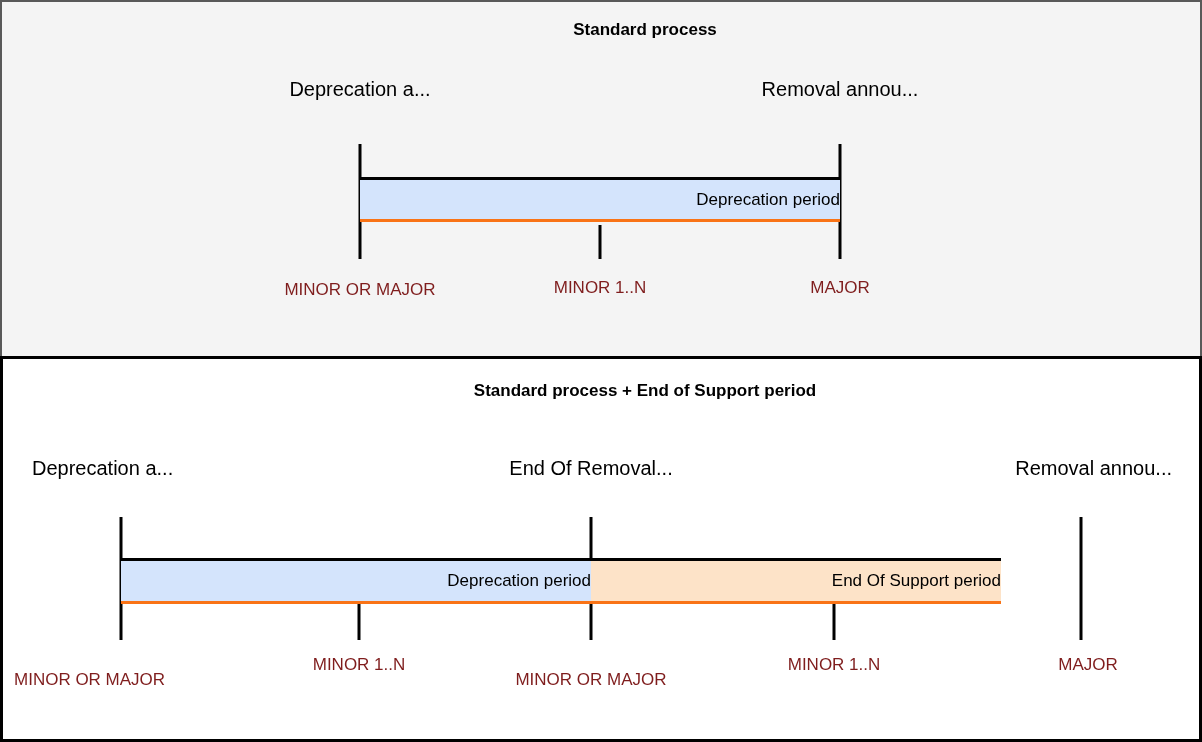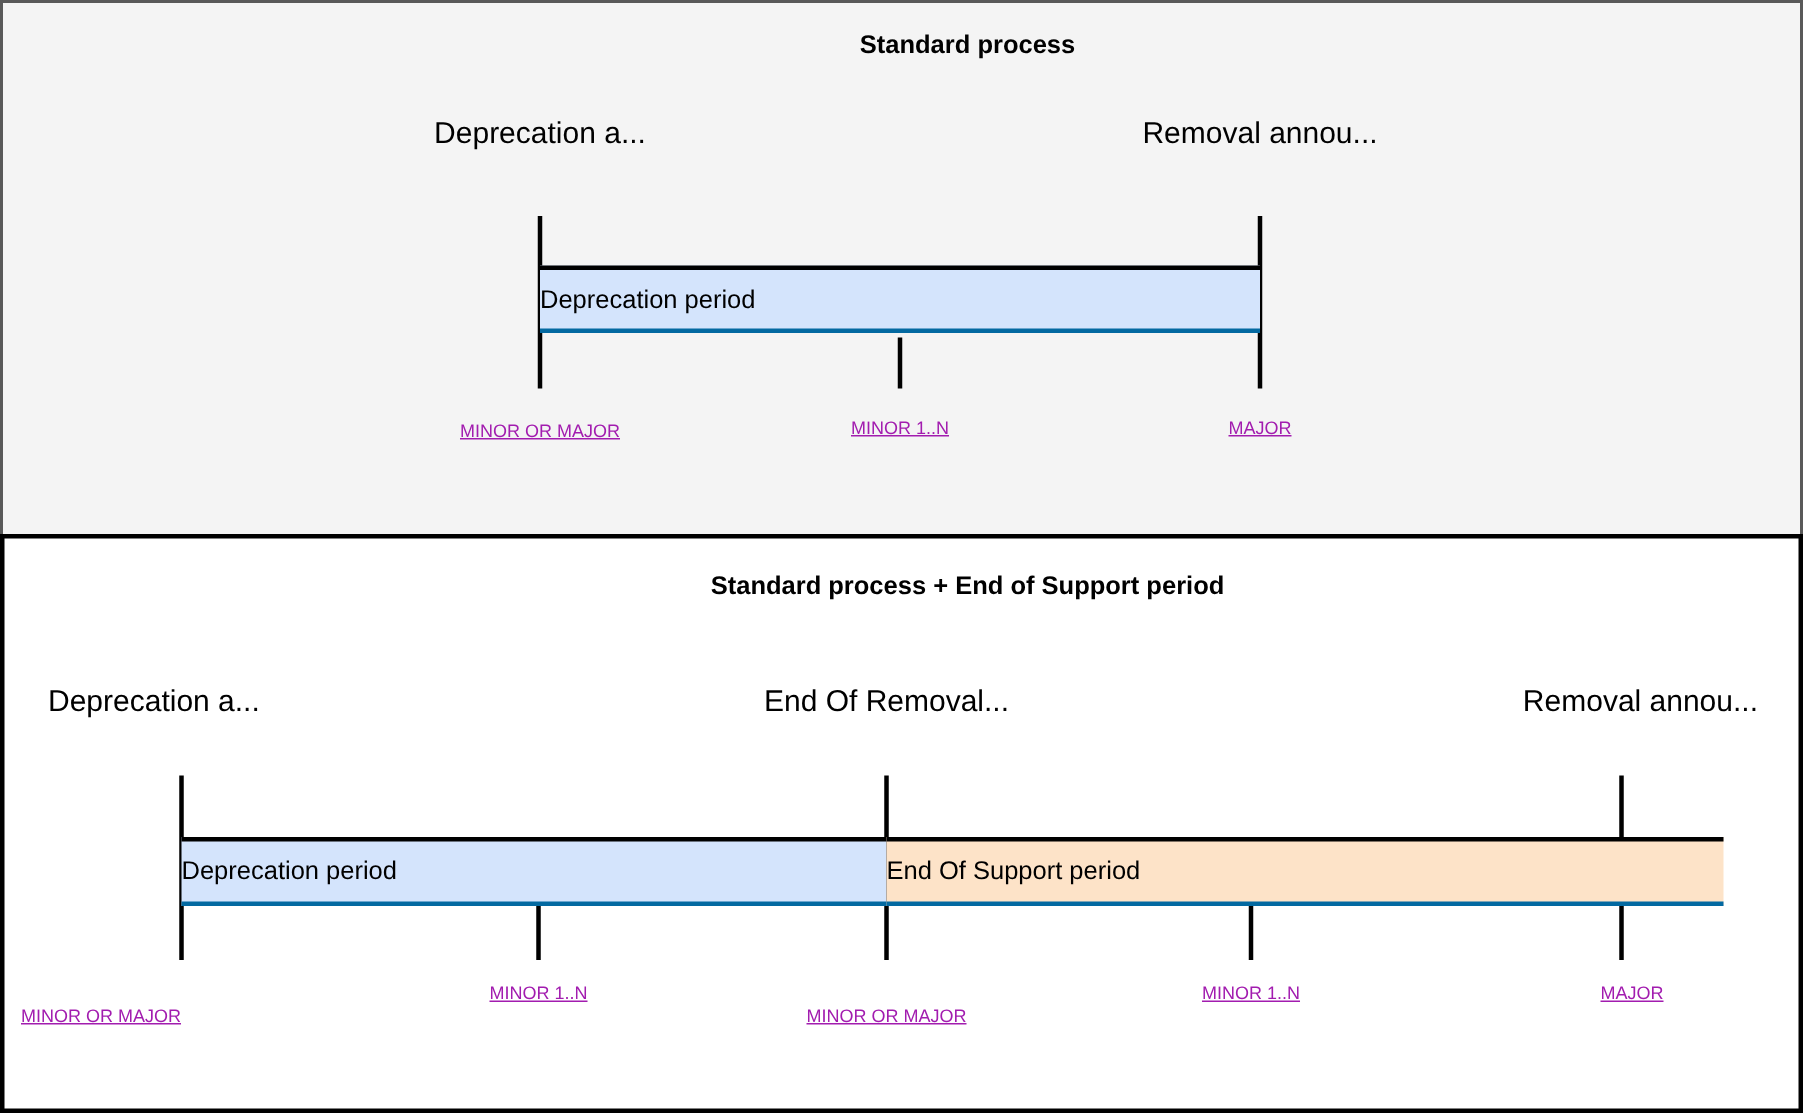--- a/index.html
+++ b/index.html
@@ -70,40 +70,39 @@
     position: absolute;
     width: 3px;
     background: #000000;
     transform: translateX(-1.5px);
   }
 
   .bar {
     position: absolute;
     box-sizing: border-box;
     border-top: 3px solid #000000;
-    border-bottom: 3px solid #0369a1;
+    border-bottom: 3px solid #f97316;
     display: flex;
     align-items: center;
-    justify-content: flex-start;
+    justify-content: flex-end;
   }
   .bar-label {
     font-size: 17px;
     color: #000000;
     white-space: nowrap;
   }
   .bar-deprecation { background: #d4e4fc; }
   .bar-eos { background: #fde3c8; }
 
   .axis-label {
     position: absolute;
-    font-size: 12px;
-    color: #a21caf;
+    font-size: 17px;
+    color: #7f1d1d;
     white-space: nowrap;
     transform: translateX(-50%);
-    text-decoration: underline;
   }
   .axis-label.anchor-left  { transform: translateX(0); }
 </style>
 </head>
 <body>
 
 <div id="stage">
 
   <div class="panel" id="panel-standard">
     <div class="panel-title" id="title-standard">Standard process</div>
@@ -134,21 +133,21 @@
 
   <div class="tick" style="left:121px; top:517px; height:123px;"></div>
   <div class="tick" style="left:591px; top:517px; height:123px;"></div>
   <div class="tick" style="left:1081px; top:517px; height:123px;"></div>
   <div class="tick" style="left:359px; top:602px; height:38px;"></div>
   <div class="tick" style="left:834px; top:602px; height:38px;"></div>
 
   <div class="bar bar-deprecation" style="left:121px; top:558px; width:470px; height:46px;">
     <span class="bar-label">Deprecation period</span>
   </div>
-  <div class="bar bar-eos" style="left:591px; top:558px; width:558px; height:46px;">
+  <div class="bar bar-eos" style="left:591px; top:558px; width:410px; height:46px;">
     <span class="bar-label">End Of Support period</span>
   </div>
 
   <div class="axis-label anchor-left" style="left:14px; top:670px;">MINOR OR MAJOR</div>
   <div class="axis-label" style="left:359px; top:655px;">MINOR 1..N</div>
   <div class="axis-label" style="left:591px; top:670px;">MINOR OR MAJOR</div>
   <div class="axis-label" style="left:834px; top:655px;">MINOR 1..N</div>
   <div class="axis-label" style="left:1088px; top:655px;">MAJOR</div>
 
 </div>

